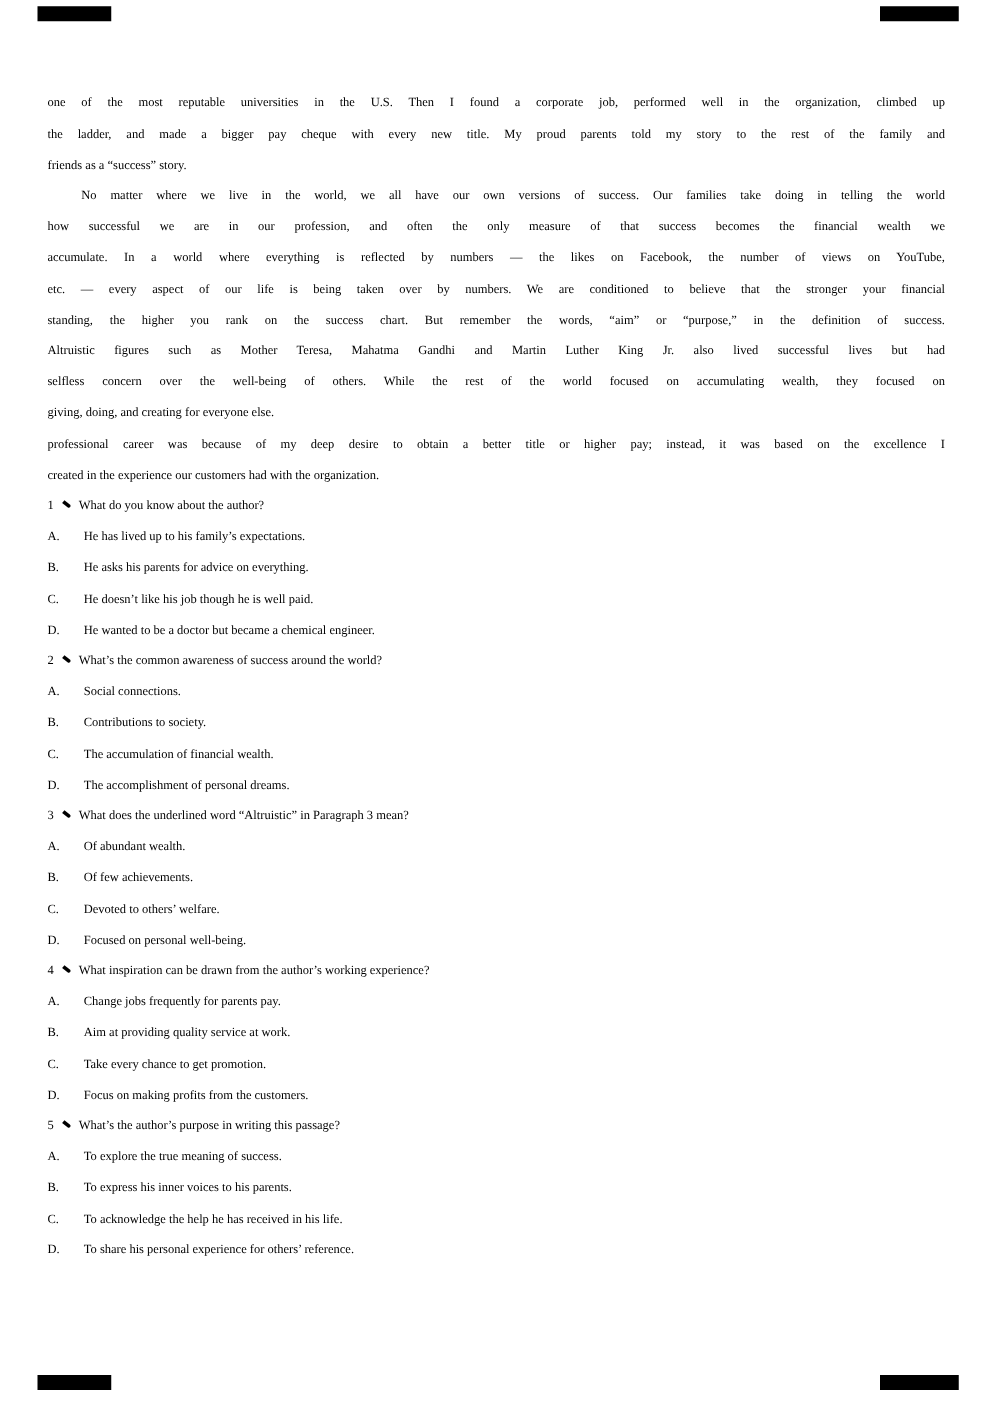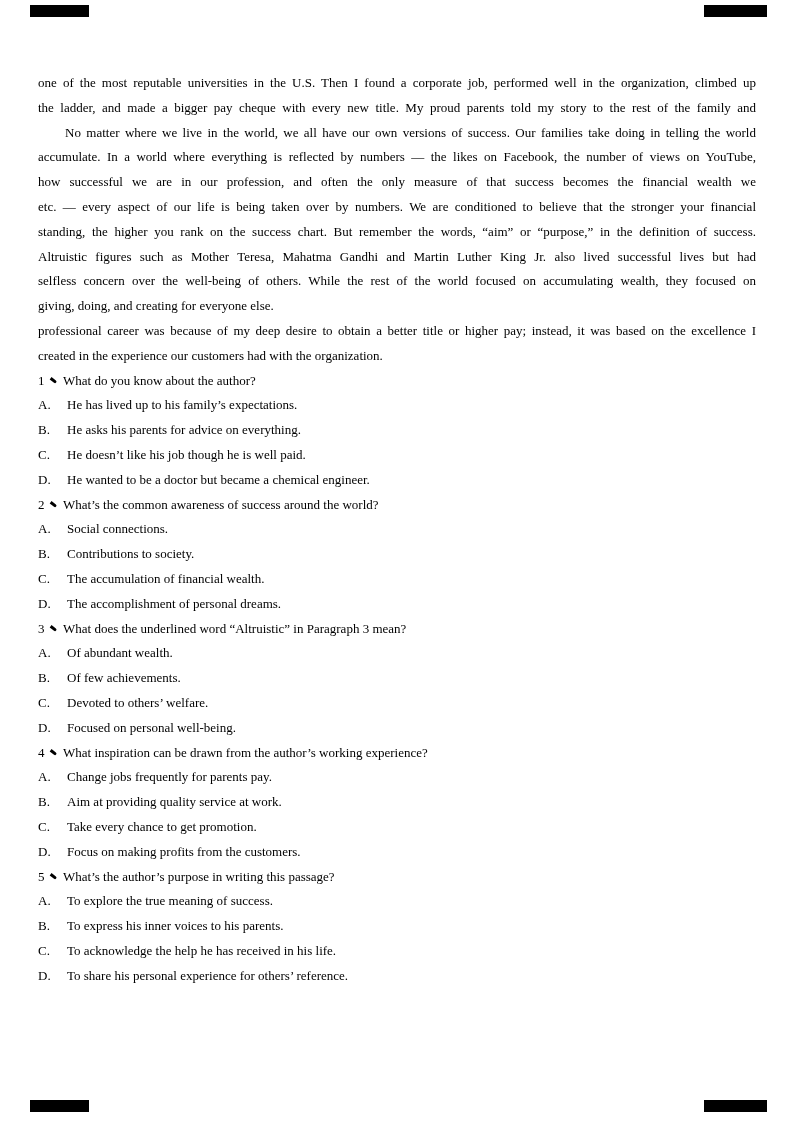--- a/index.html
+++ b/index.html
@@ -21,21 +21,21 @@
   .corner.bl { left: 30px;  top: 1100px; width: 59px; height: 12px; }
   .corner.br { left: 704px; top: 1100px; width: 63px; height: 12px; }
   .content {
     position: absolute;
     left: 38px; top: 71px;
     width: 718px;
   }
   .line {
     height: 24.8px;
     line-height: 24.8px;
-    font-size: 13px;
+    font-size: 10px;
     white-space: nowrap;
     overflow: visible;
   }
   .line.j {
     white-space: normal;
     text-align: justify;
     text-align-last: justify;
     word-spacing: -0.8px;
     overflow: hidden;
   }
@@ -62,23 +62,24 @@
 <body>
 
 <div class="page">
   <div class="corner tl"></div>
   <div class="corner tr"></div>
   <div class="corner bl"></div>
   <div class="corner br"></div>
   <main class="content">
       <div class="line j">one of the most reputable universities in the U.S. Then I found a corporate job, performed well in the organization, climbed up</div>
       <div class="line j">the ladder, and made a bigger pay cheque with every new title. My proud parents told my story to the rest of the family and</div>
+      <div class="line">friends as a “success” story.</div>
       <div class="line j indent">No matter where we live in the world, we all have our own versions of success. Our families take doing in telling the world</div>
+      <div class="line j">how successful we are in our profession, and often the only measure of that success becomes the financial wealth we</div>
       <div class="line j">accumulate. In a world where everything is reflected by numbers — the likes on Facebook, the number of views on YouTube,</div>
-      <div class="line j">how successful we are in our profession, and often the only measure of that success becomes the financial wealth we</div>
       <div class="line j">etc. — every aspect of our life is being taken over by numbers. We are conditioned to believe that the stronger your financial</div>
       <div class="line j">standing, the higher you rank on the success chart. But remember the words, “aim” or “purpose,” in the definition of success.</div>
       <div class="line j"><span class="u">Altruistic</span> figures such as Mother Teresa, Mahatma Gandhi and Martin Luther King Jr. also lived successful lives but had</div>
       <div class="line j">selfless concern over the well-being of others. While the rest of the world focused on accumulating wealth, they focused on</div>
       <div class="line">giving, doing, and creating for everyone else.</div>
       <div class="line j">professional career was because of my deep desire to obtain a better title or higher pay; instead, it was based on the excellence I</div>
       <div class="line">created in the experience our customers had with the organization.</div>
       <div class="line q"><span class="q-num">1</span><span class="cjk-comma"></span><span>What do you know about the author?</span></div>
       <div class="line opt"><span class="opt-letter">A.</span><span>He has lived up to his family’s expectations.</span></div>
       <div class="line opt"><span class="opt-letter">B.</span><span>He asks his parents for advice on everything.</span></div>

